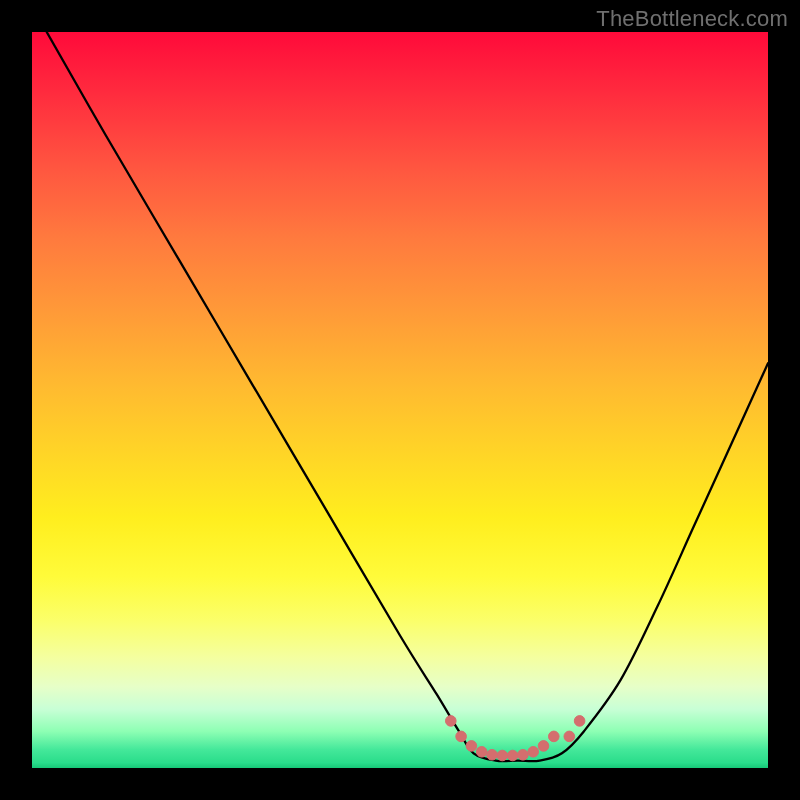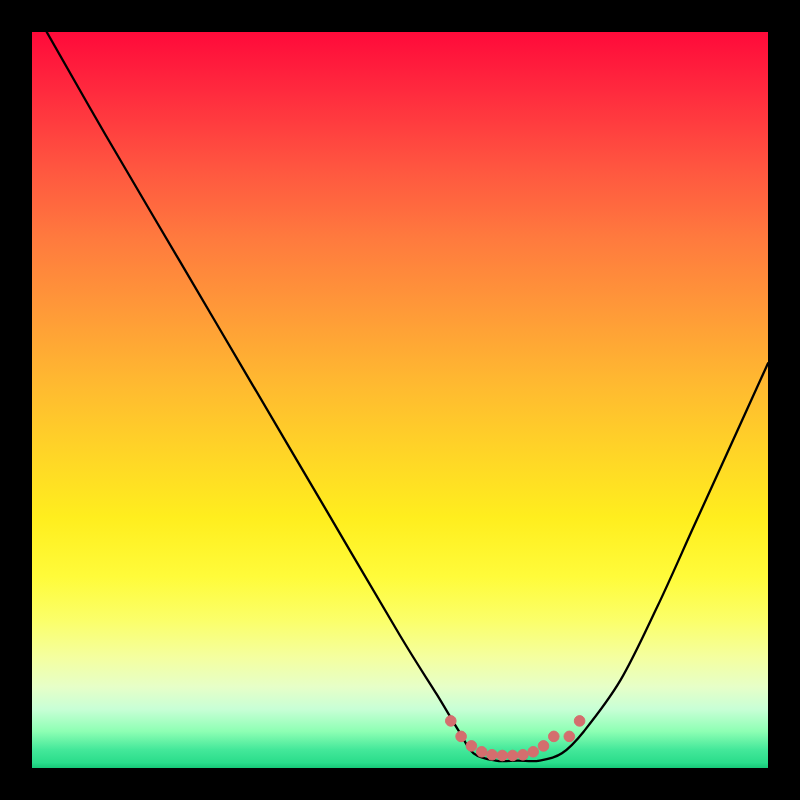--- a/index.html
+++ b/index.html
@@ -92,13 +92,14 @@
           <circle cx="490.9" cy="722.8" r="5.3"></circle>
           <circle cx="501.2" cy="719.8" r="5.3"></circle>
           <circle cx="511.5" cy="713.9" r="5.3"></circle>
           <circle cx="521.8" cy="704.4" r="5.3"></circle>
           <circle cx="537.3" cy="704.4" r="5.3"></circle>
           <circle cx="547.6" cy="688.9" r="5.3"></circle>
         </g>
     </svg>
   </div>
 
+  <div class="watermark">TheBottleneck.com</div>
 </div>
 
 </body></html>

